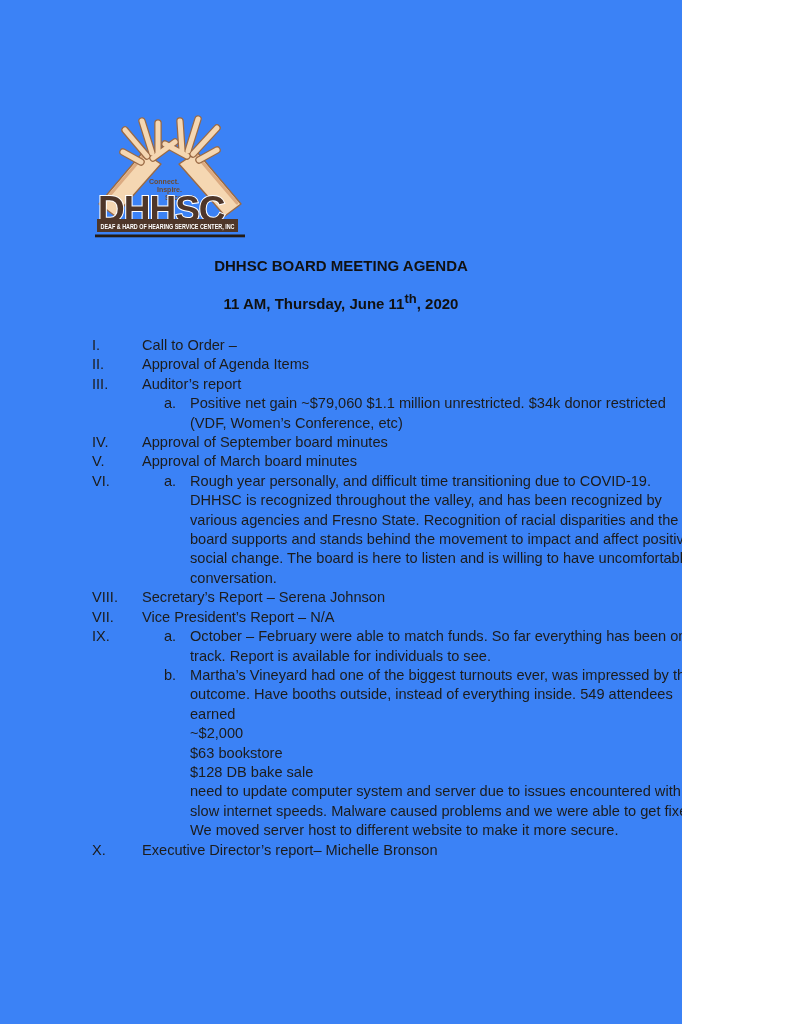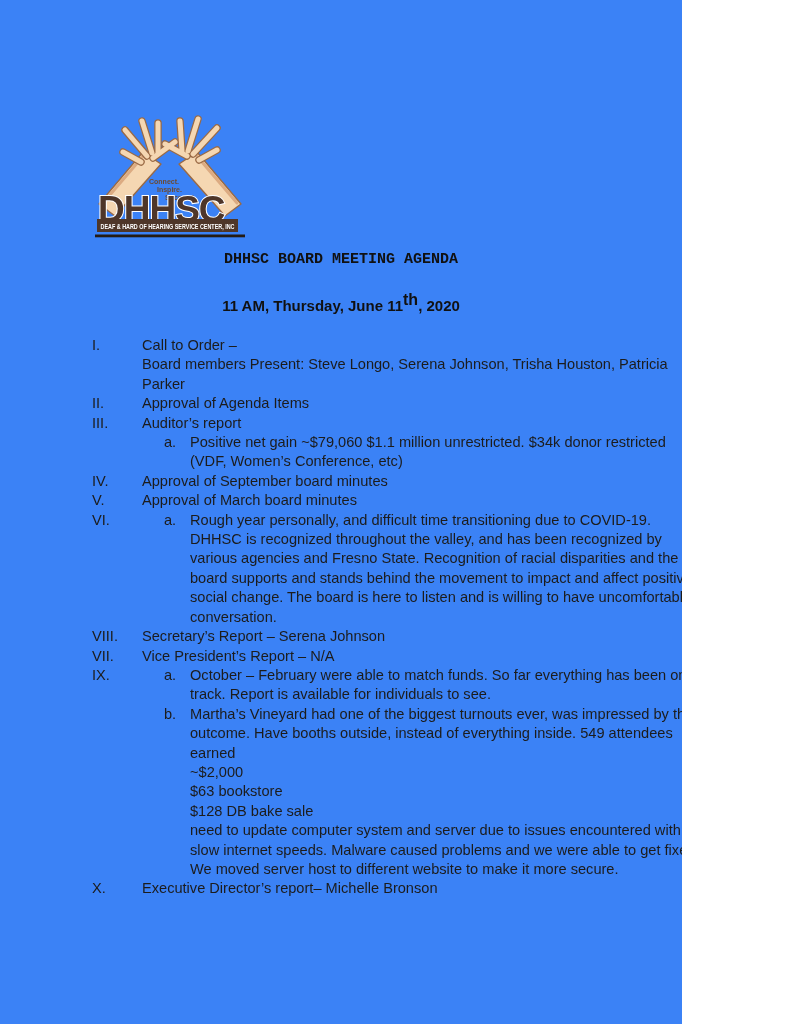--- a/index.html
+++ b/index.html
@@ -12,28 +12,28 @@
     color: #1c1c1c;
     overflow: hidden;
   }
 
   
   .logo { position: absolute; left: 95px; top: 106px; width: 150px; height: 132px; }
   .logo svg { display: block; }
 
   
   .doc-title {
-    position: absolute; top: 251px; left: 0; right: 0;
-    text-align: center; font-weight: bold; font-size: 15px; color: #111; font-family: Liberation Mono, monospace;
+    position: absolute; top: 257px; left: 0; right: 0;
+    text-align: center; font-weight: bold; font-size: 15px; color: #111;
   }
   .doc-date {
     position: absolute; top: 291px; left: 0; right: 0;
     text-align: center; font-weight: bold; font-size: 15px; color: #111;
   }
-  .doc-date sup { font-size: 16px; font-weight: bold; margin-top: 24px; }
+  .doc-date sup { font-size: 13px; font-weight: bold; margin-top: 24px; }
 
   
   .agenda {
     position: absolute; top: 336px; left: 92px; width: 612px;
     font-size: 14.6px; line-height: 19.4px;
   }
   .item { display: flex; align-items: flex-start; }
   .item > .num { flex: none; width: 50px; }
   .item > .body { flex: 1; min-width: 0; }
   .sub { display: flex; align-items: flex-start; padding-left: 22px; }
@@ -105,21 +105,20 @@
 
   <div class="doc-title">DHHSC BOARD MEETING AGENDA</div>
   <div class="doc-date"><span>11 AM, Thursday, June 11</span><sup>th</sup><span>, 2020</span></div>
 
   <div class="agenda">
 
     <div class="item">
       <div class="num">I.</div>
       <div class="body">
         <div>Call to Order –</div>
-        <div>Board members Present: Steve Longo, Serena Johnson, Trisha Houston, Patricia Parker</div>
       </div>
     </div>
 
     <div class="item">
       <div class="num">II.</div>
       <div class="body">
         <div>Approval of Agenda Items</div>
       </div>
     </div>
 

